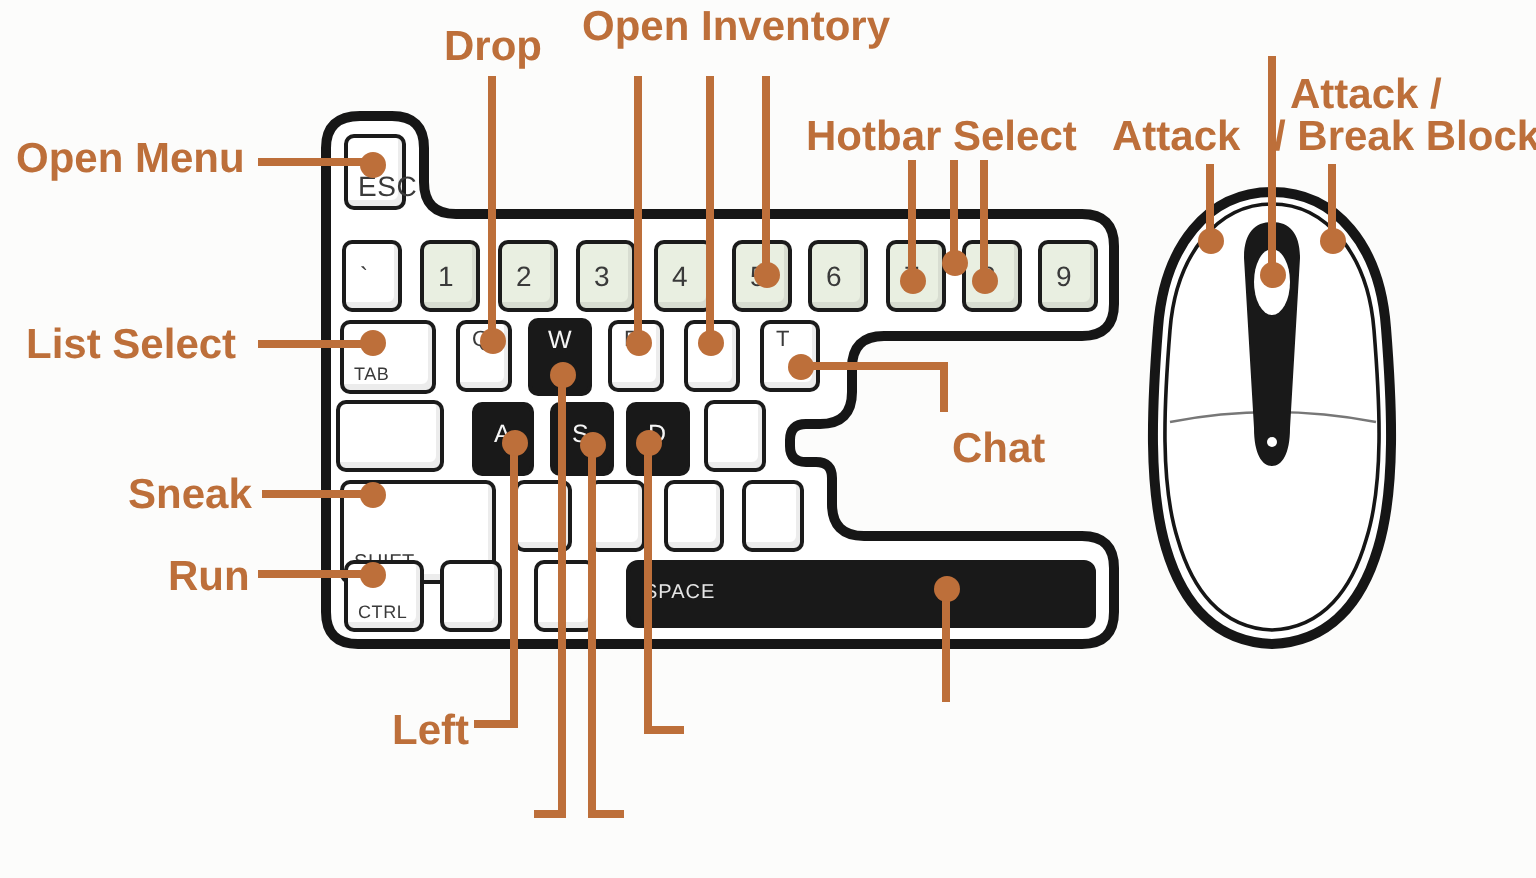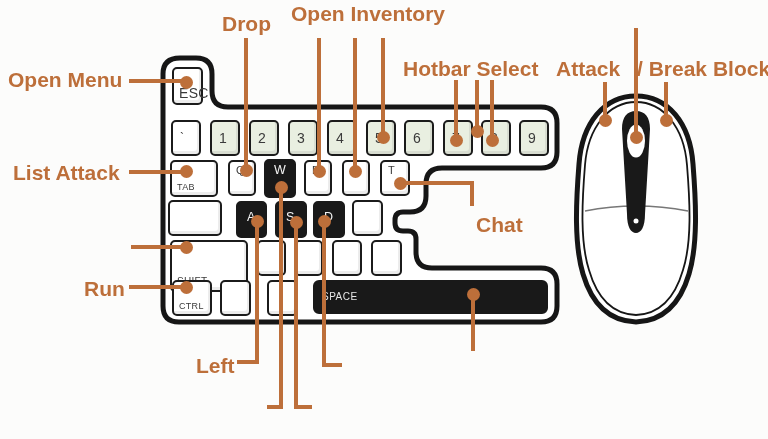--- a/index.html
+++ b/index.html
@@ -175,19 +175,21 @@
   <div class="dot" style="left:473px;top:294px"></div>
   <div class="dot" style="left:605px;top:120px"></div>
   <div class="dot" style="left:636px;top:137px"></div>
   <div class="dot" style="left:666px;top:120px"></div>
 
   <div class="lbl" style="left:8px;top:67px">Open Menu</div>
   <div class="lbl" style="left:222px;top:11px">Drop</div>
   <div class="lbl" style="left:291px;top:1px">Open Inventory</div>
   <div class="lbl" style="left:403px;top:56px">Hotbar Select</div>
   <div class="lbl" style="left:556px;top:56px">Attack</div>
+  <div class="lbl" style="left:645px;top:35px">Attack /</div>
   <div class="lbl" style="left:637px;top:56px">/ Break Block</div>
-  <div class="lbl" style="left:13px;top:160px">List Attack</div>
+  <div class="lbl" style="left:13px;top:160px">List Select</div>
   <div class="lbl" style="left:476px;top:212px">Chat</div>
+  <div class="lbl" style="left:64px;top:235px">Sneak</div>
   <div class="lbl" style="left:84px;top:276px">Run</div>
   <div class="lbl" style="left:196px;top:353px">Left</div>
 
 </div>
 
 </body></html>

